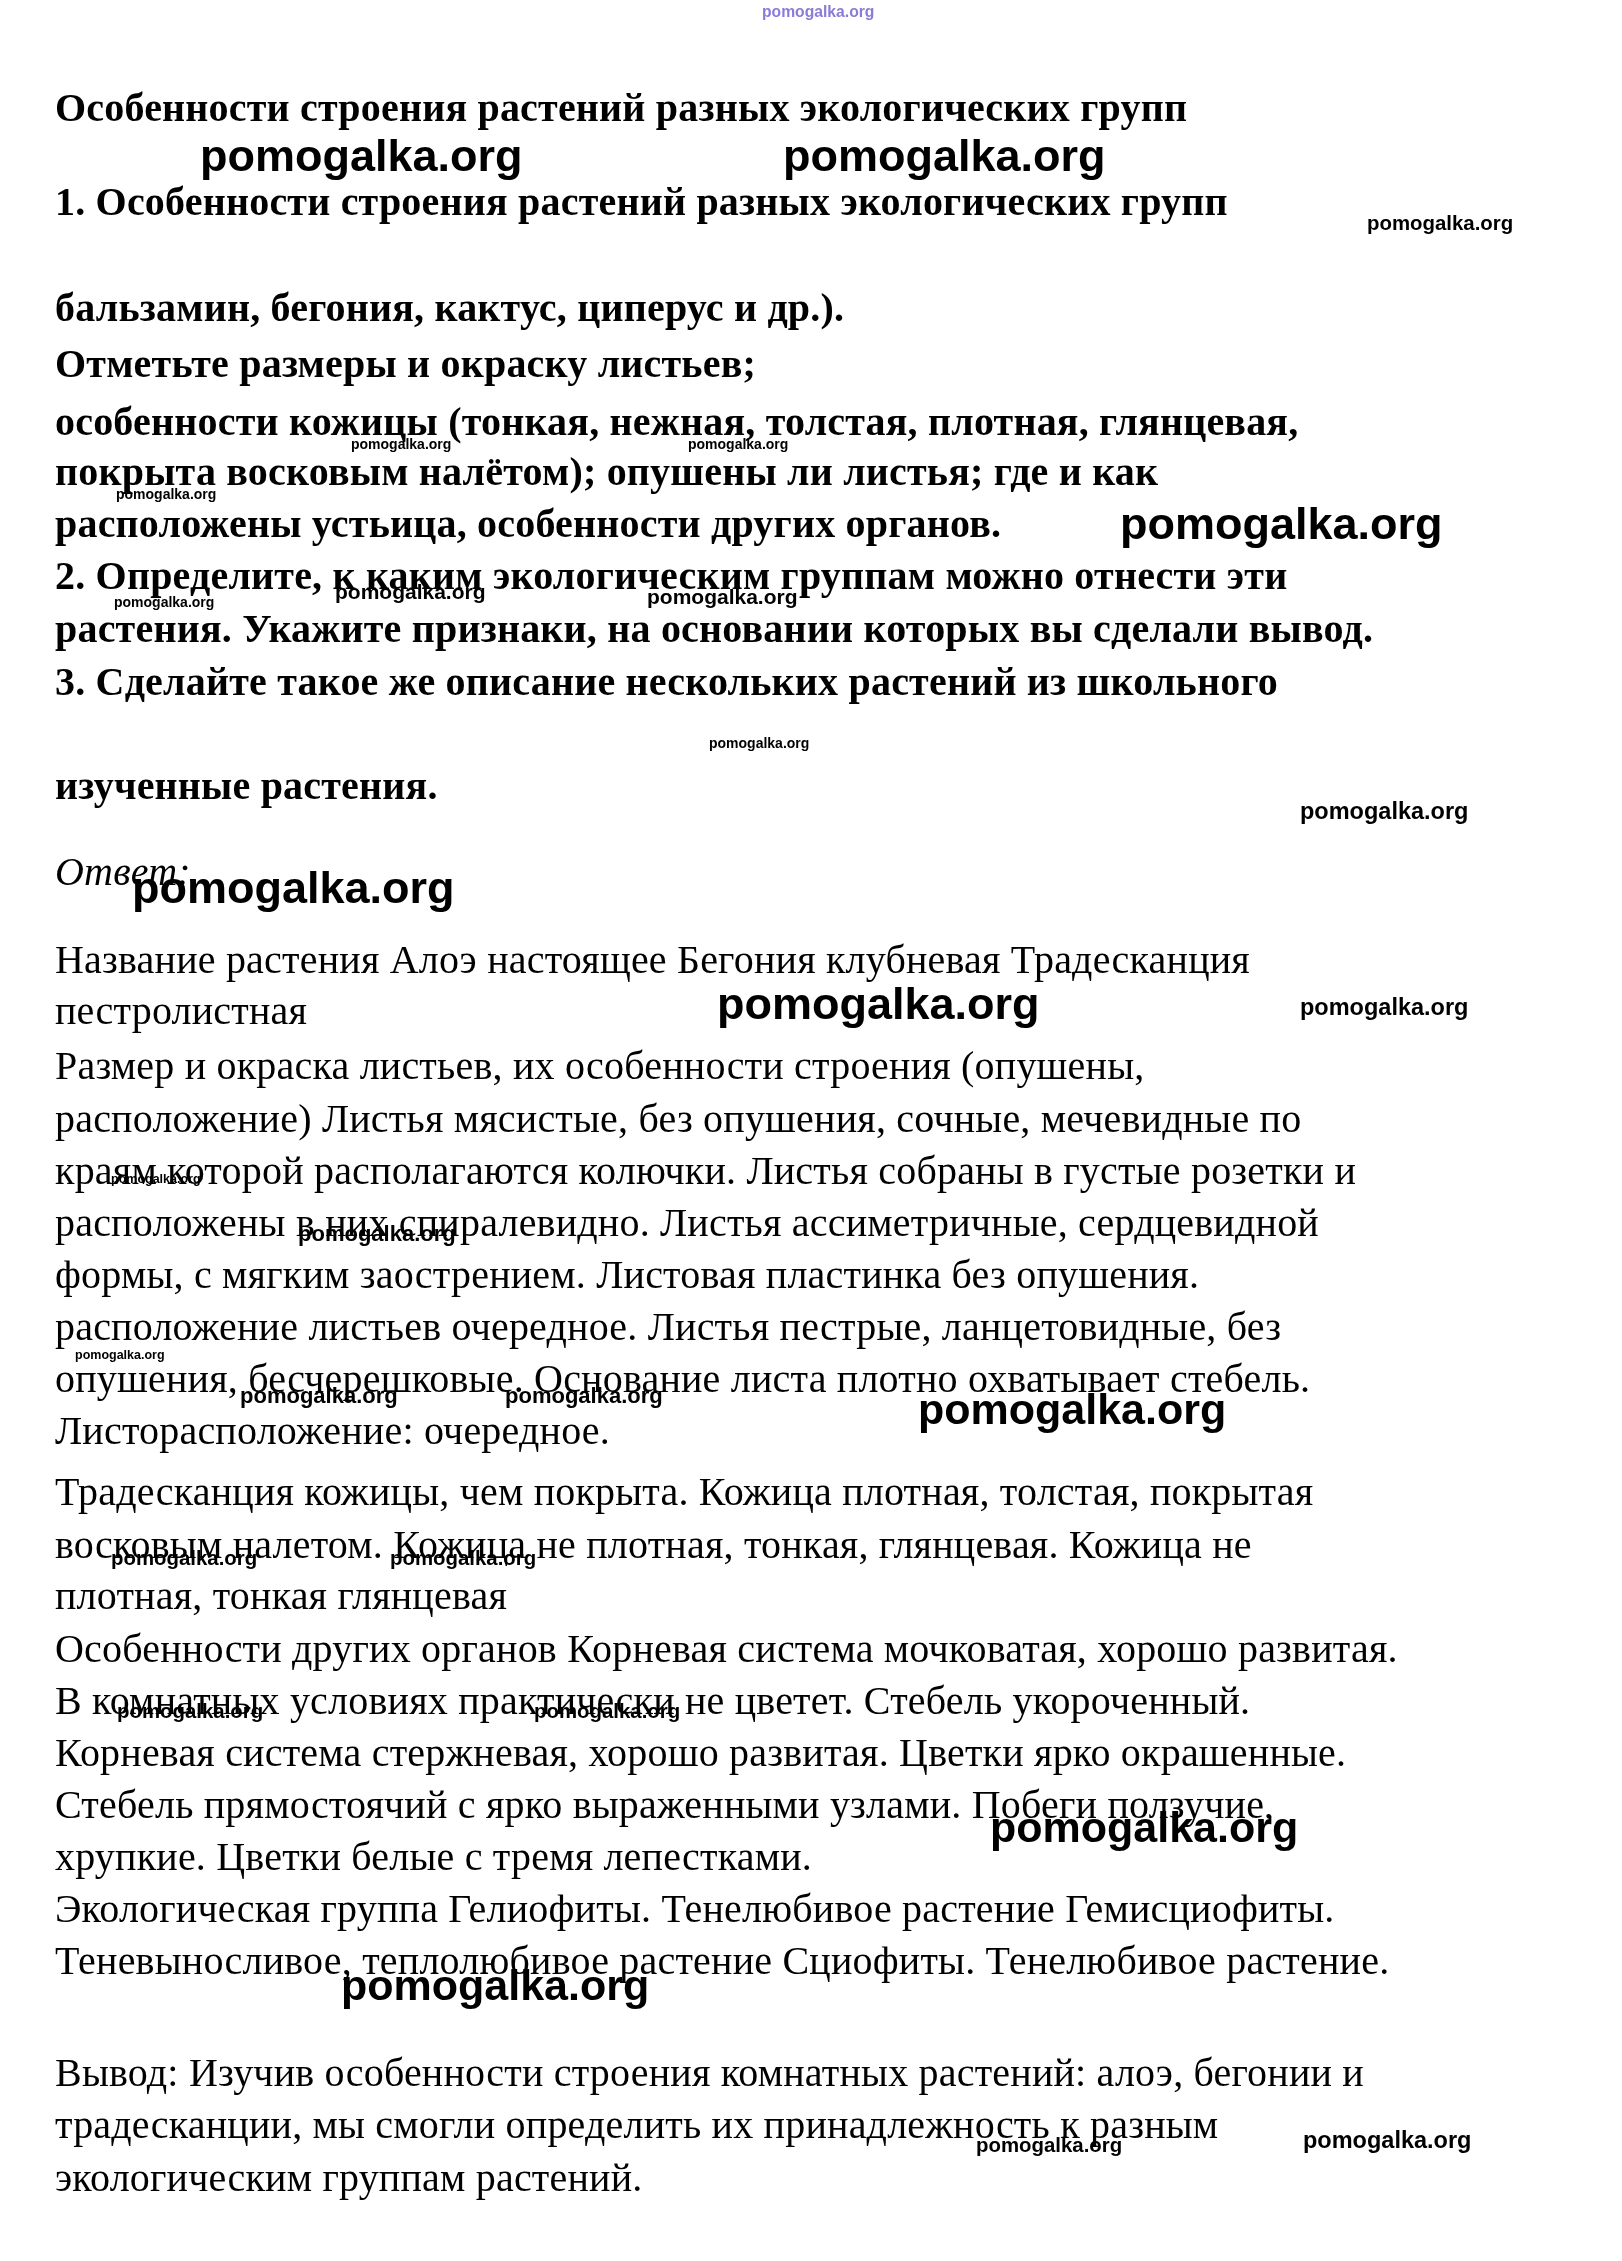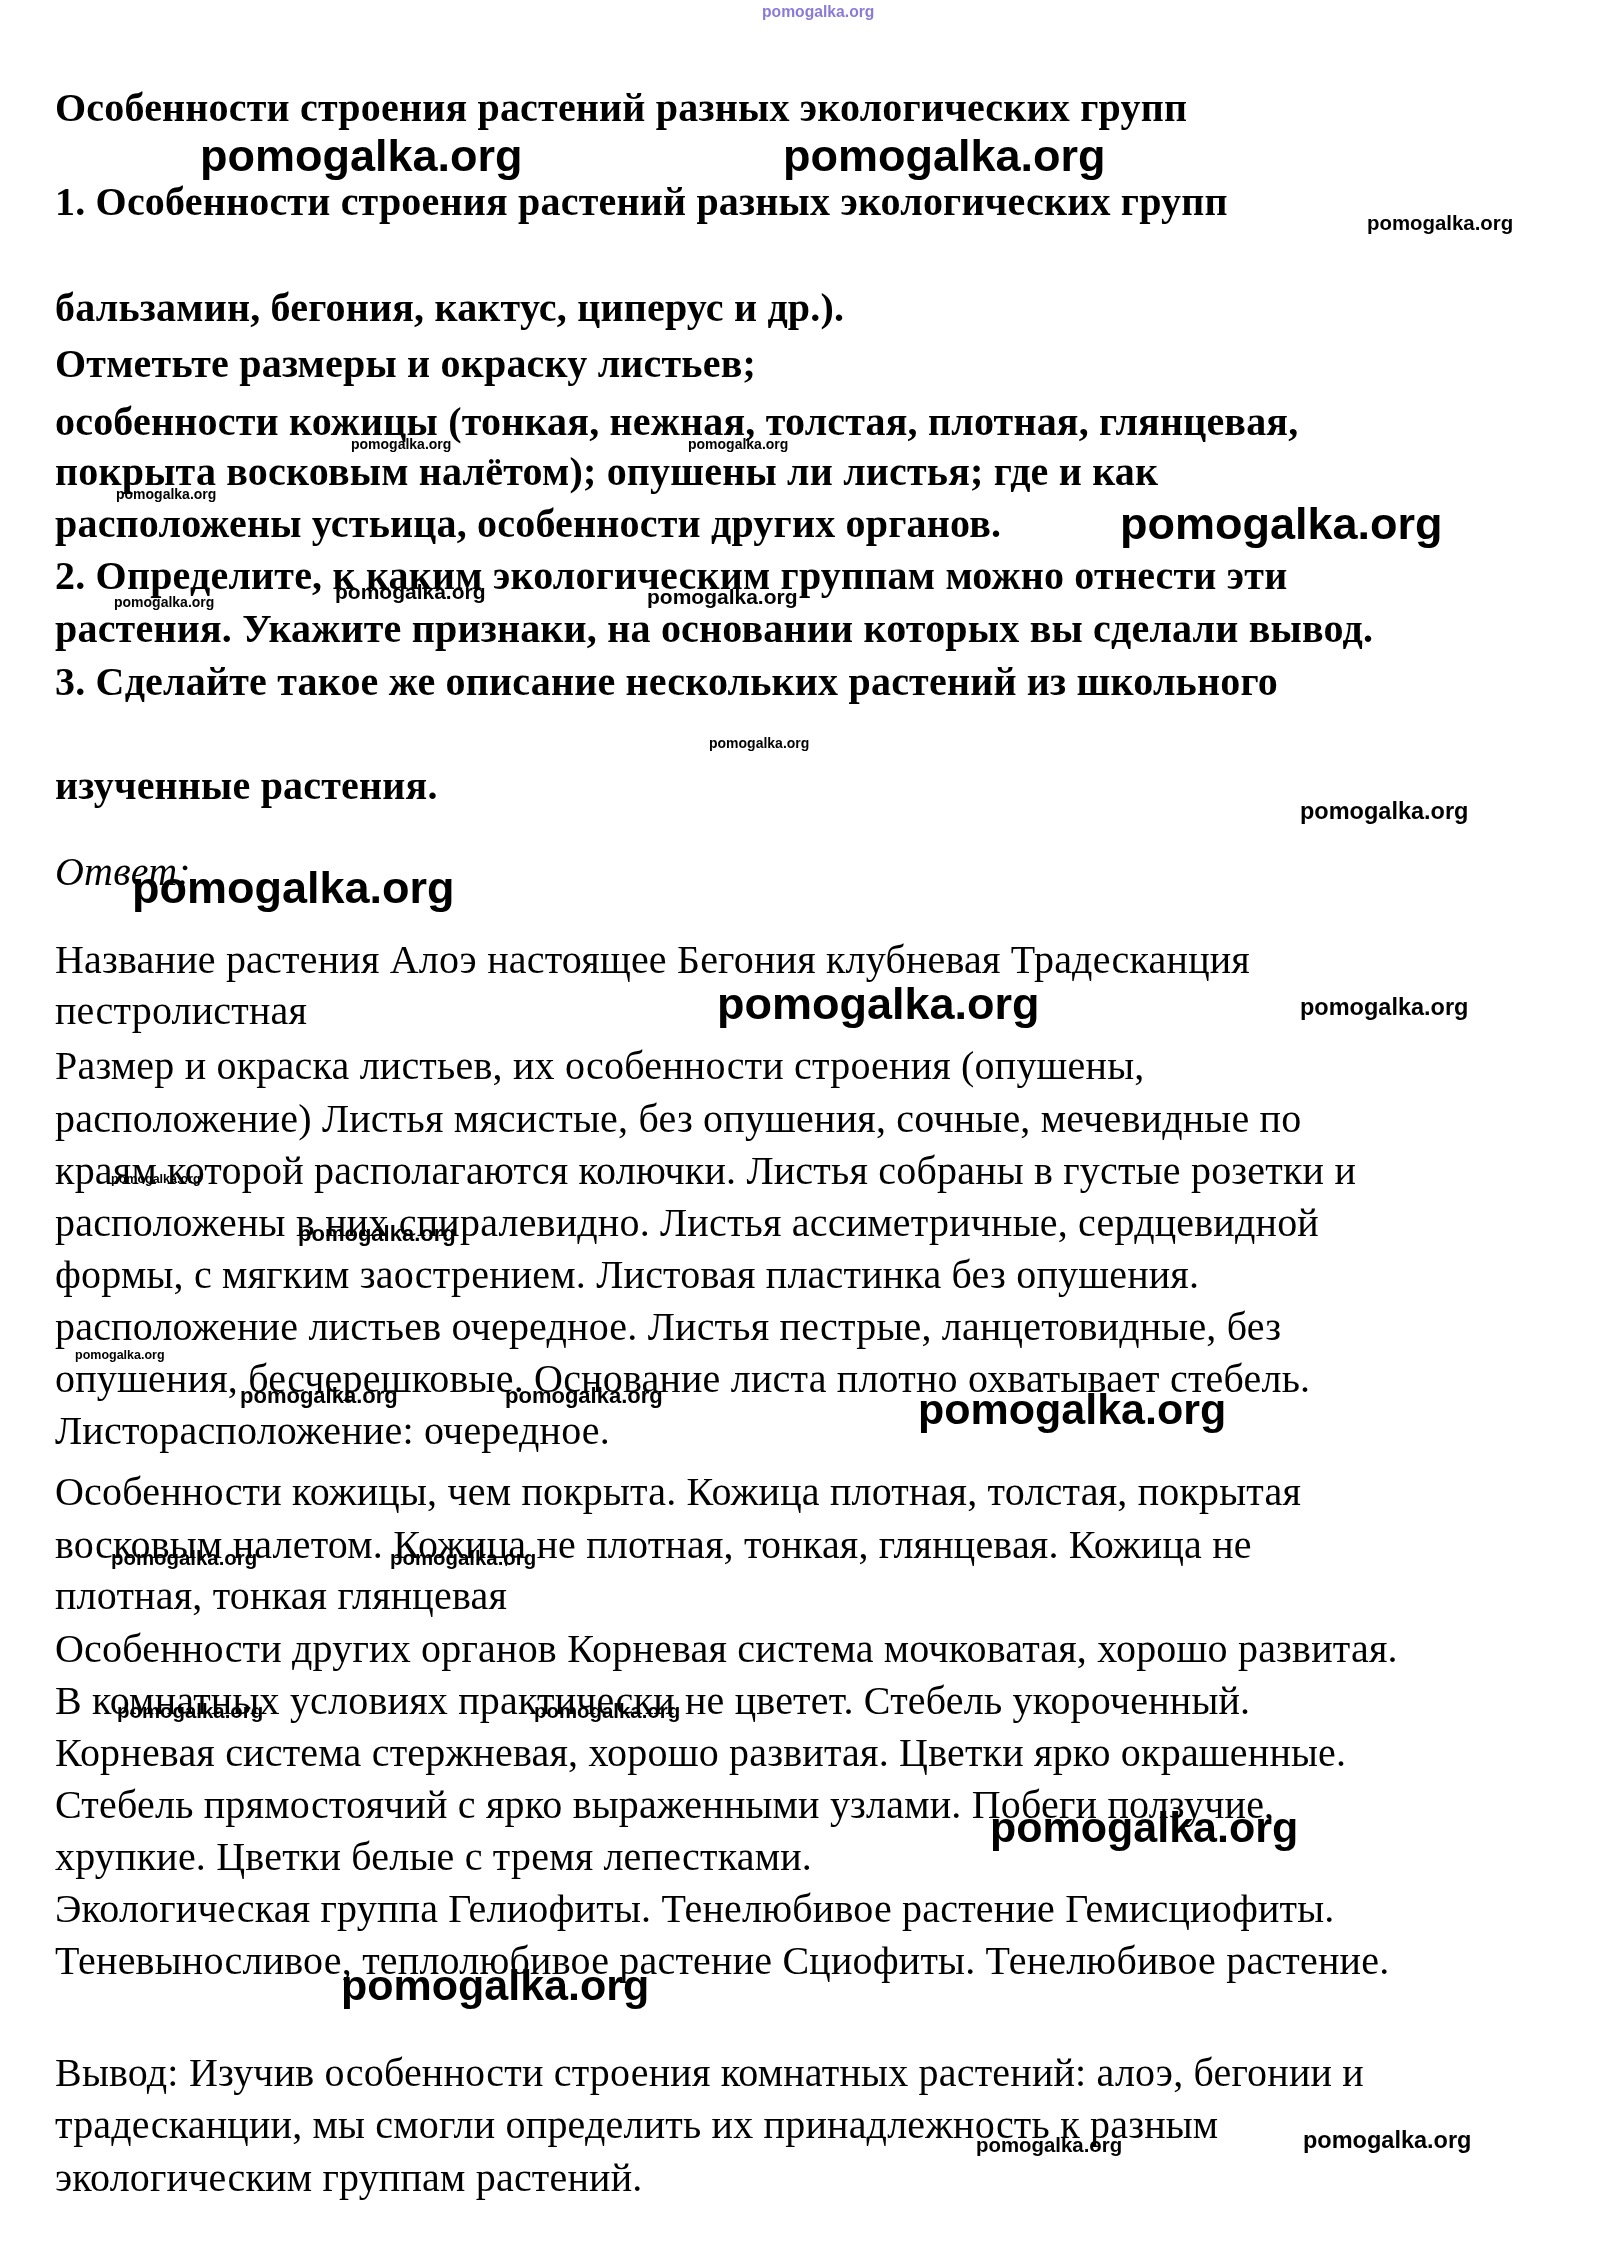--- a/index.html
+++ b/index.html
@@ -59,21 +59,21 @@
       <div class="line regular" style="top: 934px;">Название растения Алоэ настоящее Бегония клубневая Традесканция</div>
       <div class="line regular" style="top: 985px;">пестролистная</div>
       <div class="line regular" style="top: 1040px;">Размер и окраска листьев, их особенности строения (опушены,</div>
       <div class="line regular" style="top: 1093px;">расположение) Листья мясистые, без опушения, сочные, мечевидные по</div>
       <div class="line regular" style="top: 1145px;">краям которой располагаются колючки. Листья собраны в густые розетки и</div>
       <div class="line regular" style="top: 1197px;">расположены в них спиралевидно. Листья ассиметричные, сердцевидной</div>
       <div class="line regular" style="top: 1249px;">формы, с мягким заострением. Листовая пластинка без опушения.</div>
       <div class="line regular" style="top: 1301px;">расположение листьев очередное. Листья пестрые, ланцетовидные, без</div>
       <div class="line regular" style="top: 1353px;">опушения, бесчерешковые. Основание листа плотно охватывает стебель.</div>
       <div class="line regular" style="top: 1405px;">Листорасположение: очередное.</div>
-      <div class="line regular" style="top: 1466px;">Особенности кожицы, чем покрыта. Кожица плотная, толстая, покрытая</div>
+      <div class="line regular" style="top: 1466px;">Традесканция кожицы, чем покрыта. Кожица плотная, толстая, покрытая</div>
       <div class="line regular" style="top: 1519px;">восковым налетом. Кожица не плотная, тонкая, глянцевая. Кожица не</div>
       <div class="line regular" style="top: 1570px;">плотная, тонкая глянцевая</div>
       <div class="line regular" style="top: 1623px;">Особенности других органов Корневая система мочковатая, хорошо развитая.</div>
       <div class="line regular" style="top: 1675px;">В комнатных условиях практически не цветет. Стебель укороченный.</div>
       <div class="line regular" style="top: 1727px;">Корневая система стержневая, хорошо развитая. Цветки ярко окрашенные.</div>
       <div class="line regular" style="top: 1779px;">Стебель прямостоячий с ярко выраженными узлами. Побеги ползучие,</div>
       <div class="line regular" style="top: 1831px;">хрупкие. Цветки белые с тремя лепестками.</div>
       <div class="line regular" style="top: 1883px;">Экологическая группа Гелиофиты. Тенелюбивое растение Гемисциофиты.</div>
       <div class="line regular" style="top: 1935px;">Теневыносливое, теплолюбивое растение Сциофиты. Тенелюбивое растение.</div>
       <div class="line regular" style="top: 2047px;">Вывод: Изучив особенности строения комнатных растений: алоэ, бегонии и</div>

